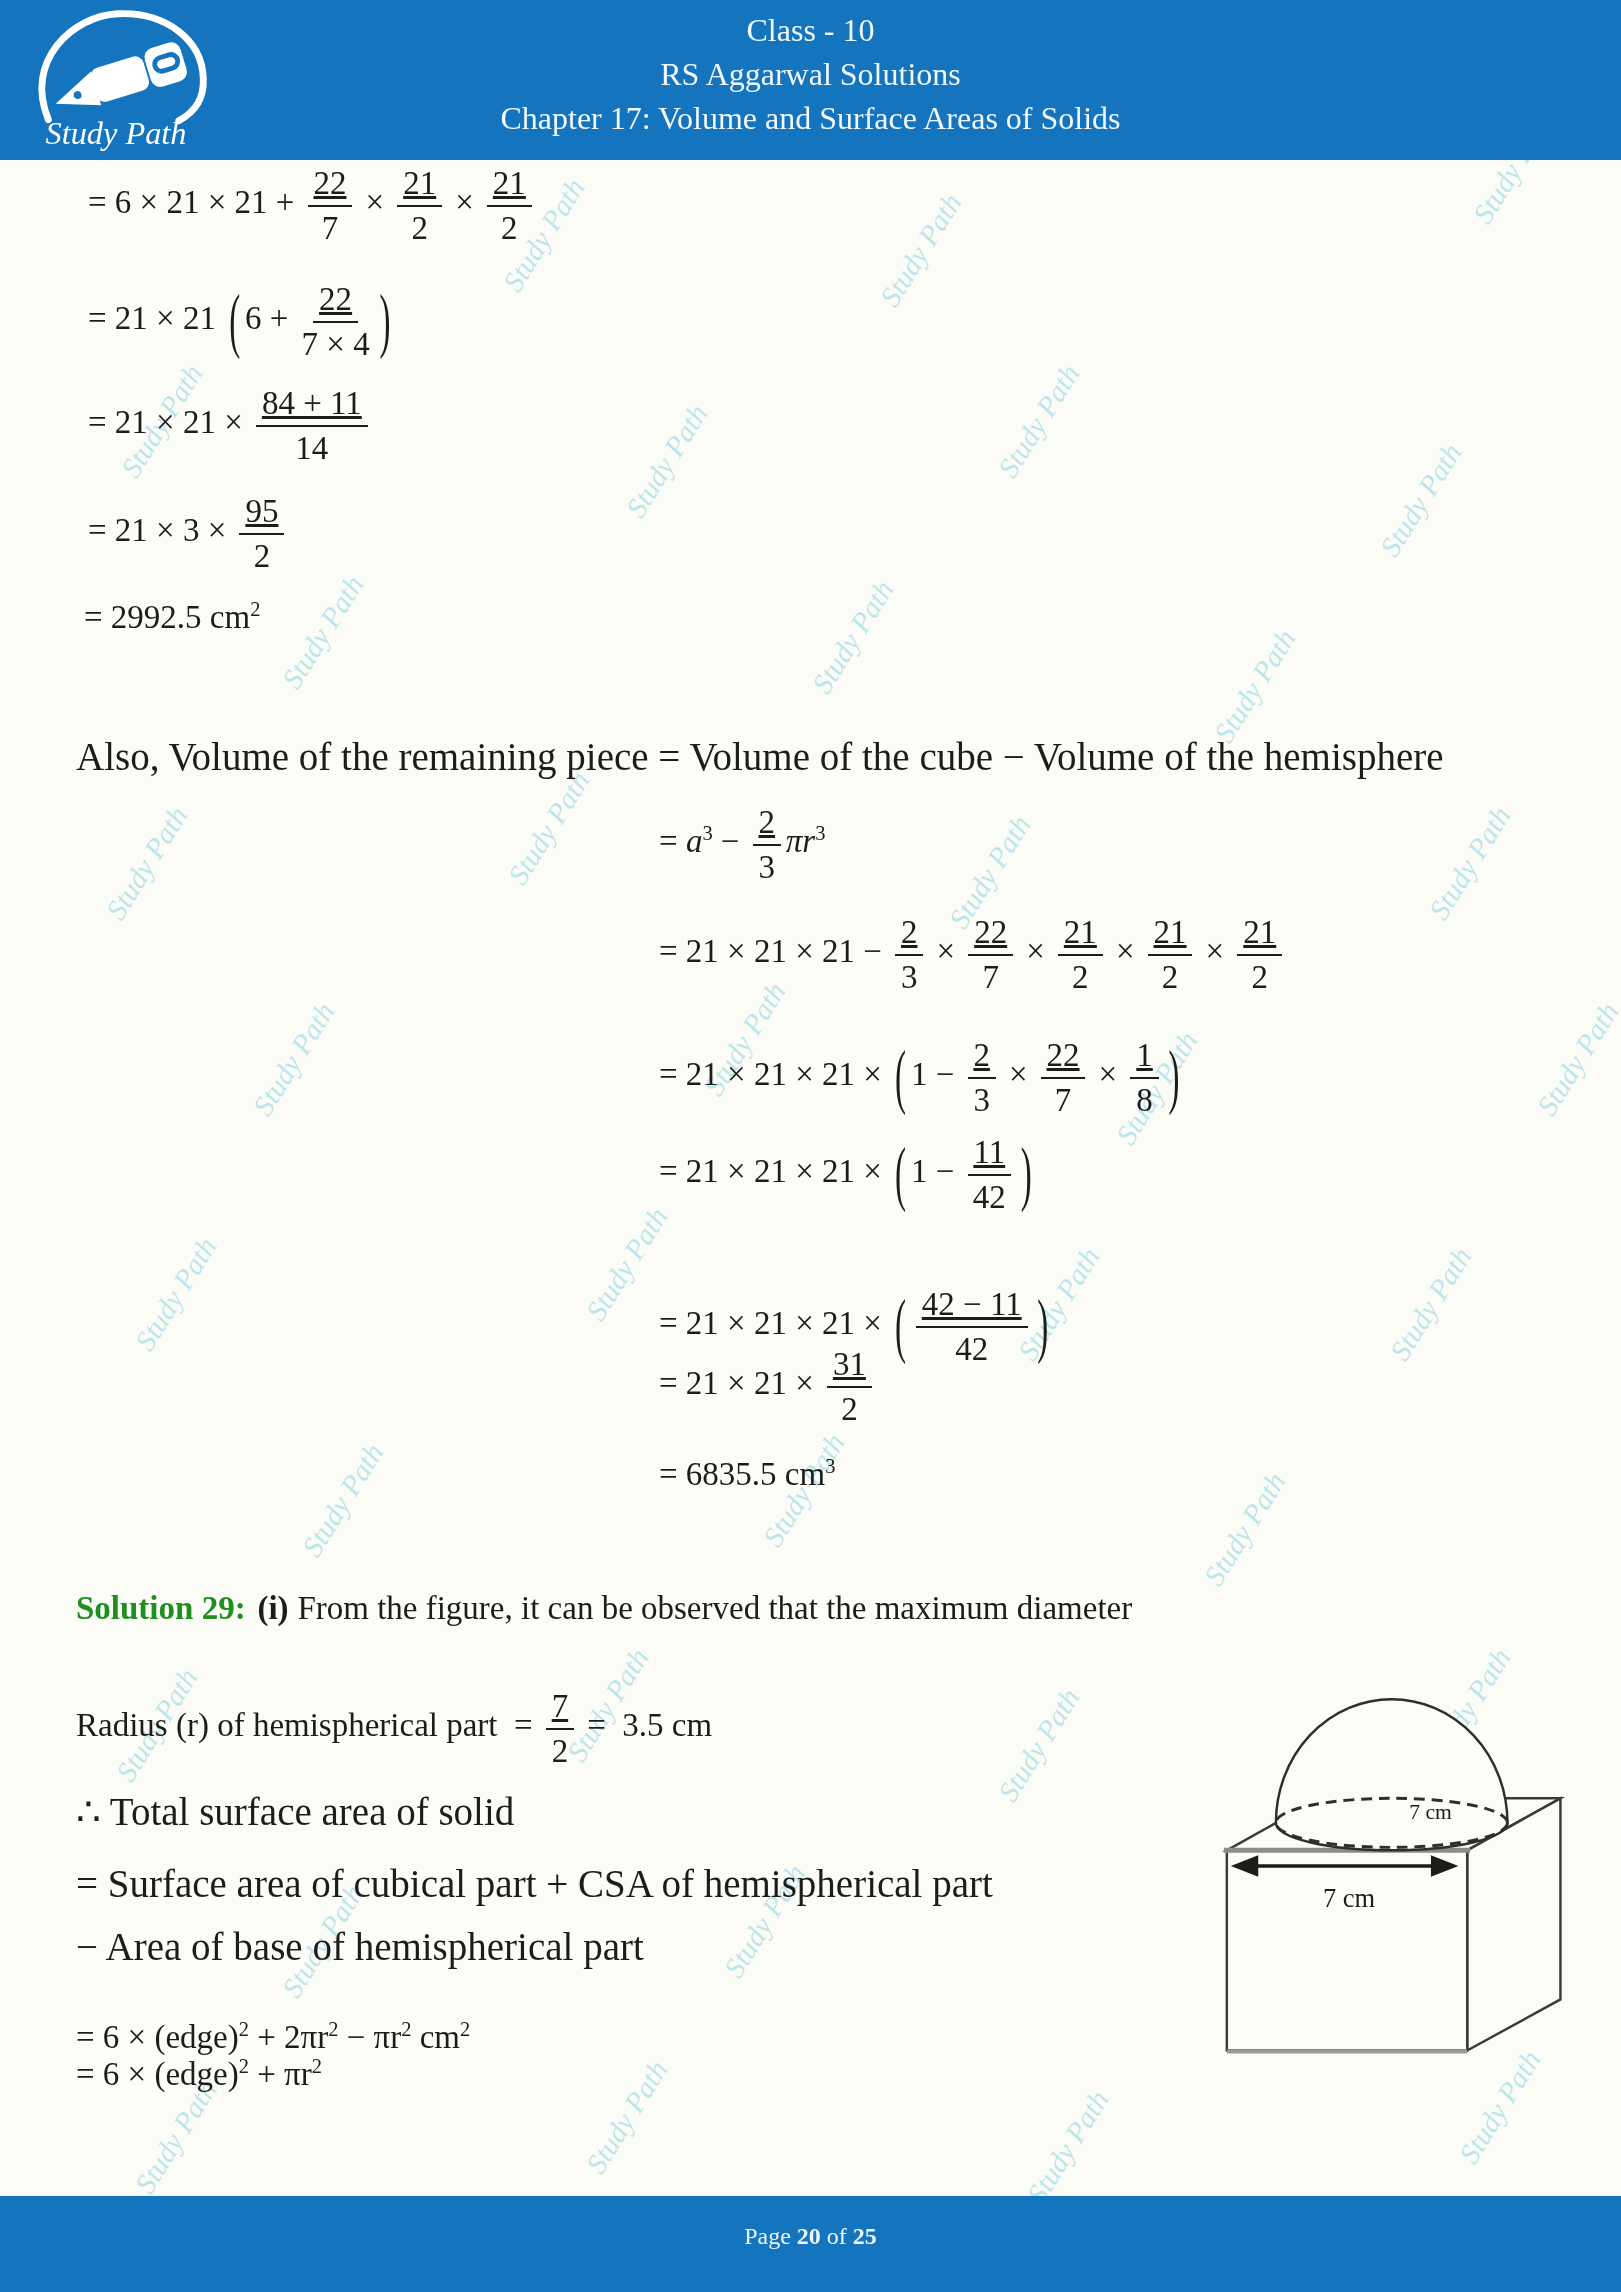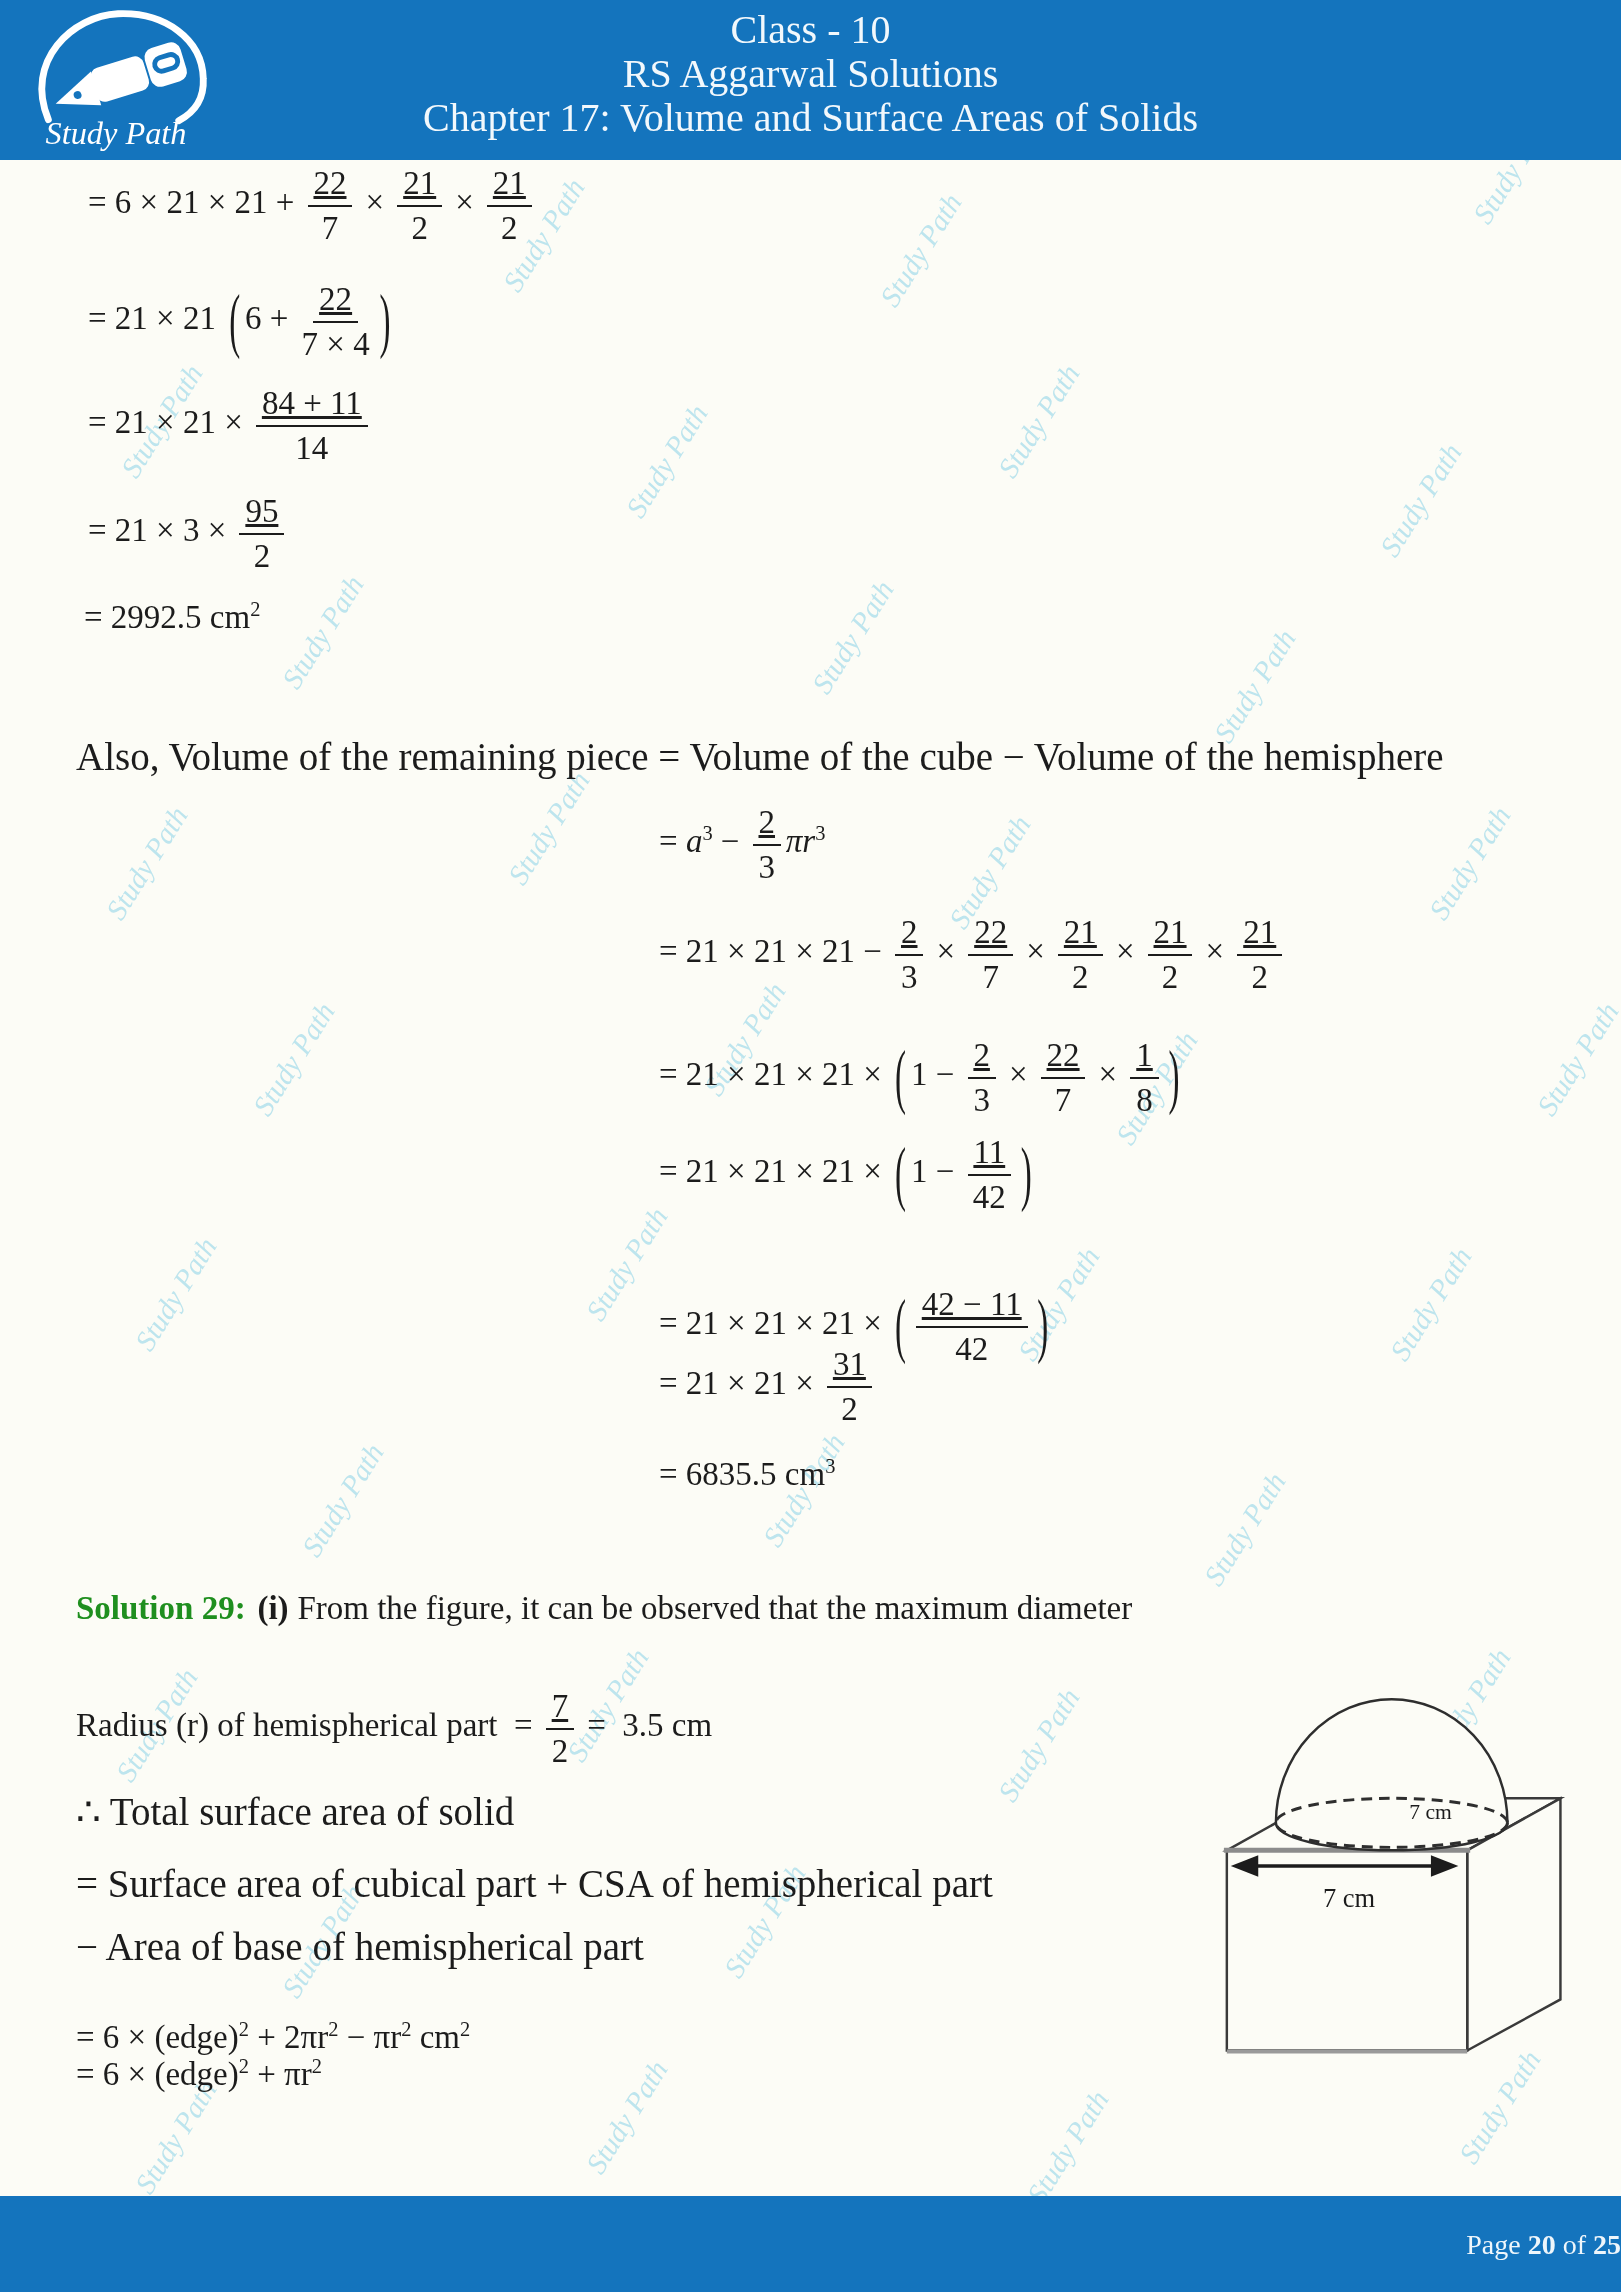--- a/index.html
+++ b/index.html
@@ -1,21 +1,21 @@
 <!DOCTYPE html>
 <html><head>
 <meta charset="utf-8">
 <style>
   html,body{margin:0;padding:0;}
   .page{position:relative;width:1621px;height:2293px;background:#fcfcf6;overflow:hidden;
         font-family:"Liberation Serif","DejaVu Serif",serif;color:#1c1c1c;}
   
   .banner{position:absolute;left:0;top:0;width:1621px;height:160px;background:#1474bd;}
   .banner-text{position:absolute;left:0;top:7.8px;width:1621px;text-align:center;color:#f2f8fc;}
-  .banner-text .bl{font-size:40px;line-height:44px;}
+  .banner-text .bl{font-size:32px;line-height:44px;}
   
   .logo{position:absolute;left:15.7px;top:0;width:201px;height:157px;}
   
   .eq{position:absolute;font-size:33px;white-space:pre;}
   .frac{display:inline-flex;flex-direction:column;align-items:center;vertical-align:middle;
         margin:0 4.9px;line-height:1.12;}
   .frac .num{padding:0 5.9px 2.9px;border-bottom:2.9px solid #1c1c1c;text-decoration:underline;}
   .frac .den{padding-top:2.9px;}
   .paren{display:inline-block;vertical-align:middle;transform:scaleY(2.15);margin:0 4.9px;font-weight:400;}
   .mi{font-style:italic;}
@@ -24,22 +24,22 @@
   .para{position:absolute;font-size:33px;line-height:1.7;}
   .sol-label{font-weight:bold;margin-right:11.8px;}
   .sol-idx{font-weight:bold;margin-right:8.8px;}
   
   .wm{position:absolute;font-style:italic;font-size:29px;white-space:nowrap;
       transform:translate(-50%,-50%) rotate(-58deg);pointer-events:none;}
   
   .diagram{position:absolute;left:1217px;top:1658px;}
   
   .footer{position:absolute;left:0;top:2196px;width:1621px;height:97px;background:#1474bd;}
-  .footer-text{position:absolute;top:27.4px;width:100%;text-align:right;color:#eef6fb;
-               font-size:28px;white-space:pre;margin-top:6px;}
+  .footer-text{position:absolute;top:27.4px;width:100%;text-align:center;color:#eef6fb;
+               font-size:24px;white-space:pre;}
 </style>
 </head>
 <body>
 
 <div class="page">
 
   <div id="wm-layer">
       <span class="wm" style="left: 544px; top: 235px; color: rgba(125, 205, 230, 0.5);">Study Path</span>
       <span class="wm" style="left: 921px; top: 250px; color: rgba(125, 205, 230, 0.5);">Study Path</span>
       <span class="wm" style="left: 1514px; top: 167px; color: rgba(125, 205, 230, 0.5);">Study Path</span>

